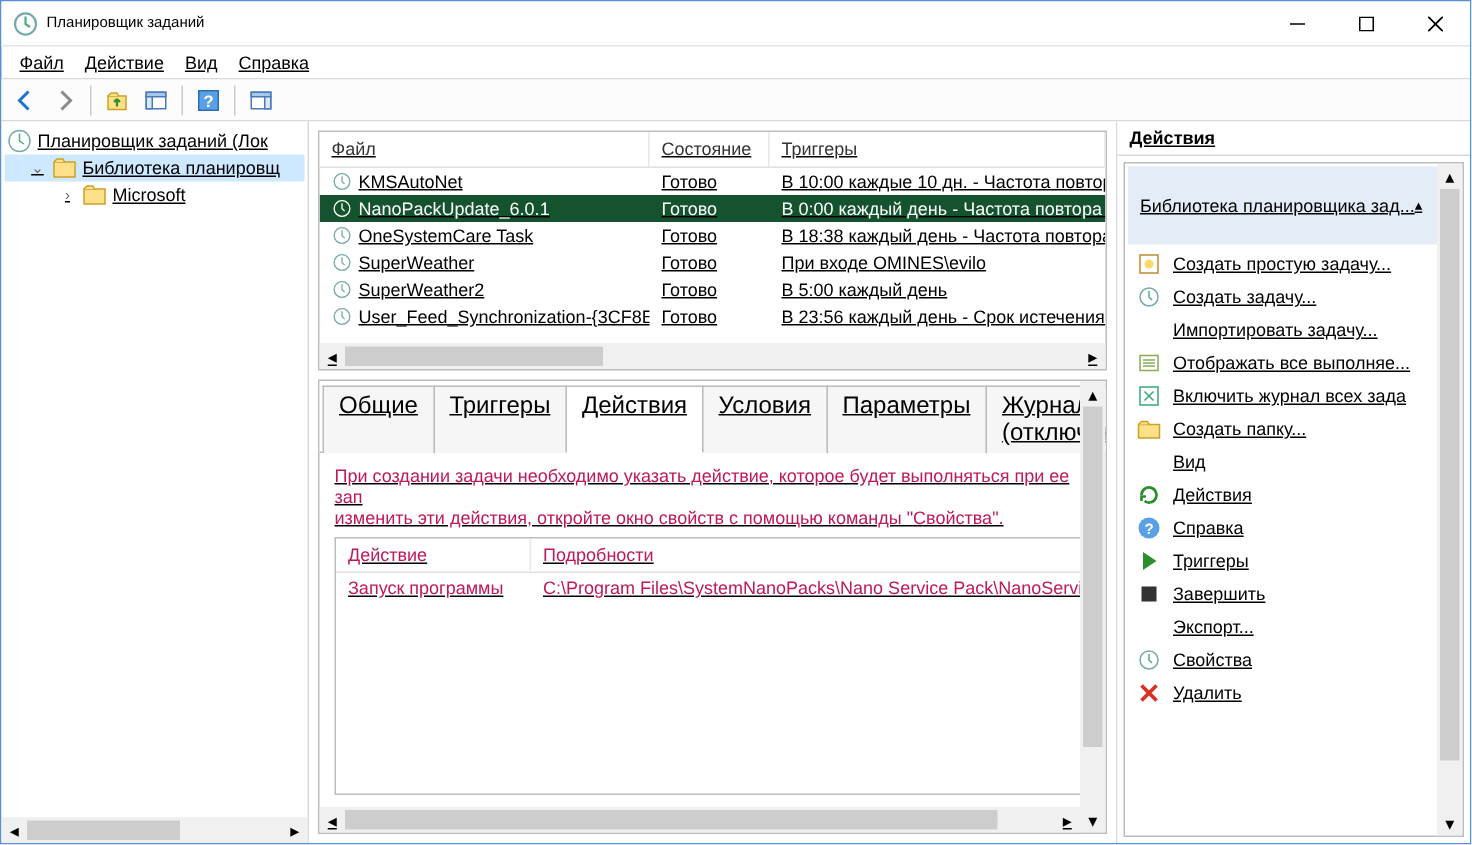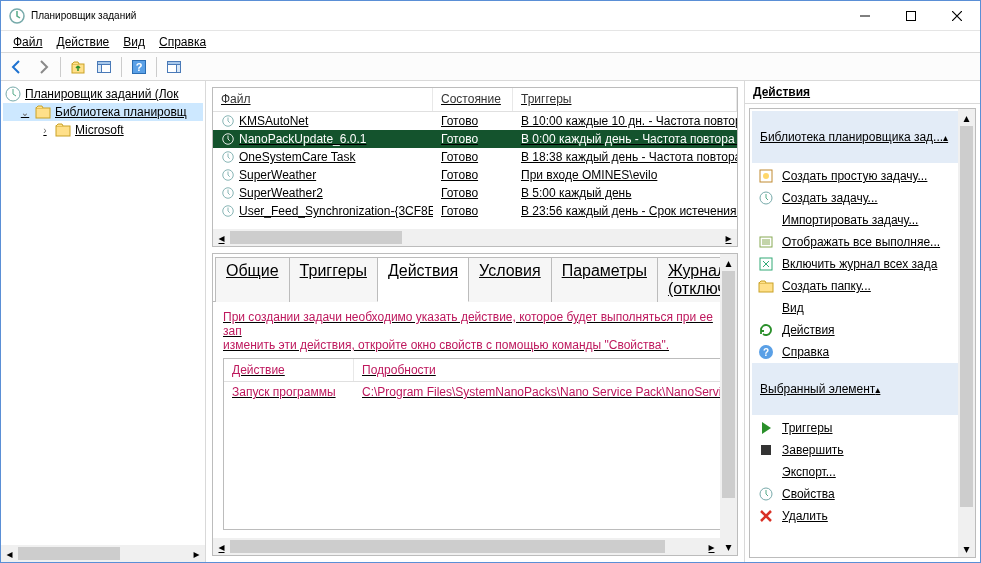--- a/index.html
+++ b/index.html
@@ -399,24 +399,20 @@
         <div class="act-item">
           <span class="act-ico">
               <svg viewBox="0 0 16 16">
                 <circle cx="8" cy="8" r="7" fill="#5aa0e6"></circle>
                 <text x="8" y="12" text-anchor="middle" font-size="10" fill="#fff" font-weight="bold">?</text>
               </svg>
             </span>
           <span>Справка</span>
         </div>
 
-        <div class="act-group-hdr">
-          <span>Выбранный элемент</span>
-            <span class="arrow">▴</span>
-        </div>
         <div class="act-item">
           <span class="act-ico">
               <svg viewBox="0 0 16 16">
                 <path d="M4 2l9 6-9 6z" fill="#2a8f2a"></path>
               </svg>
             </span>
           <span>Триггеры</span>
         </div>
         <div class="act-item">
           <span class="act-ico">

